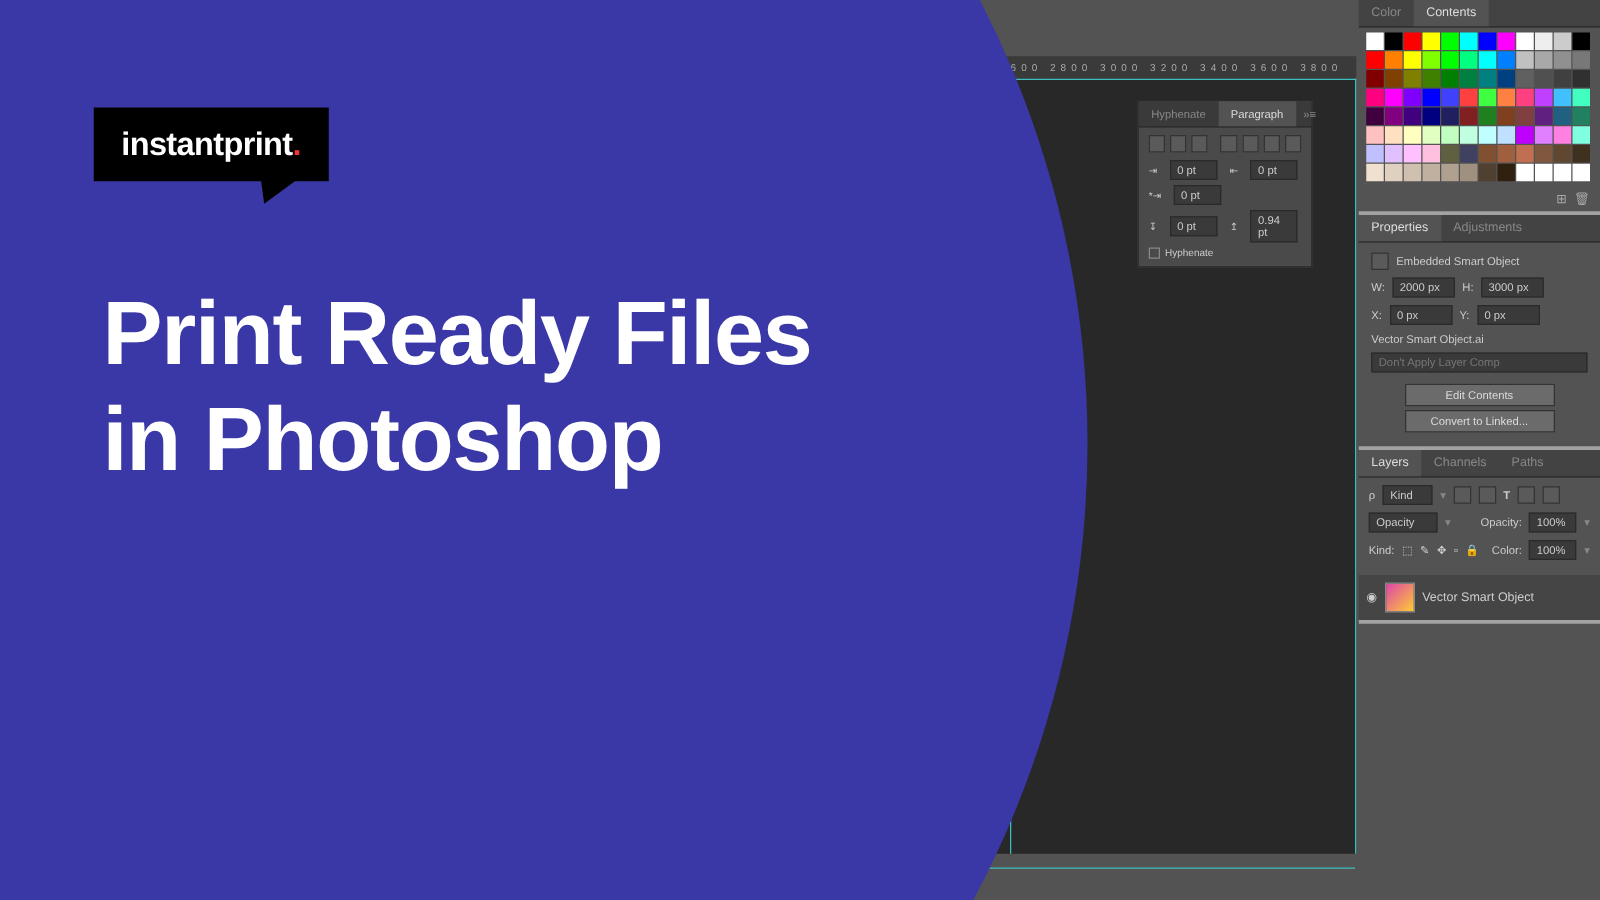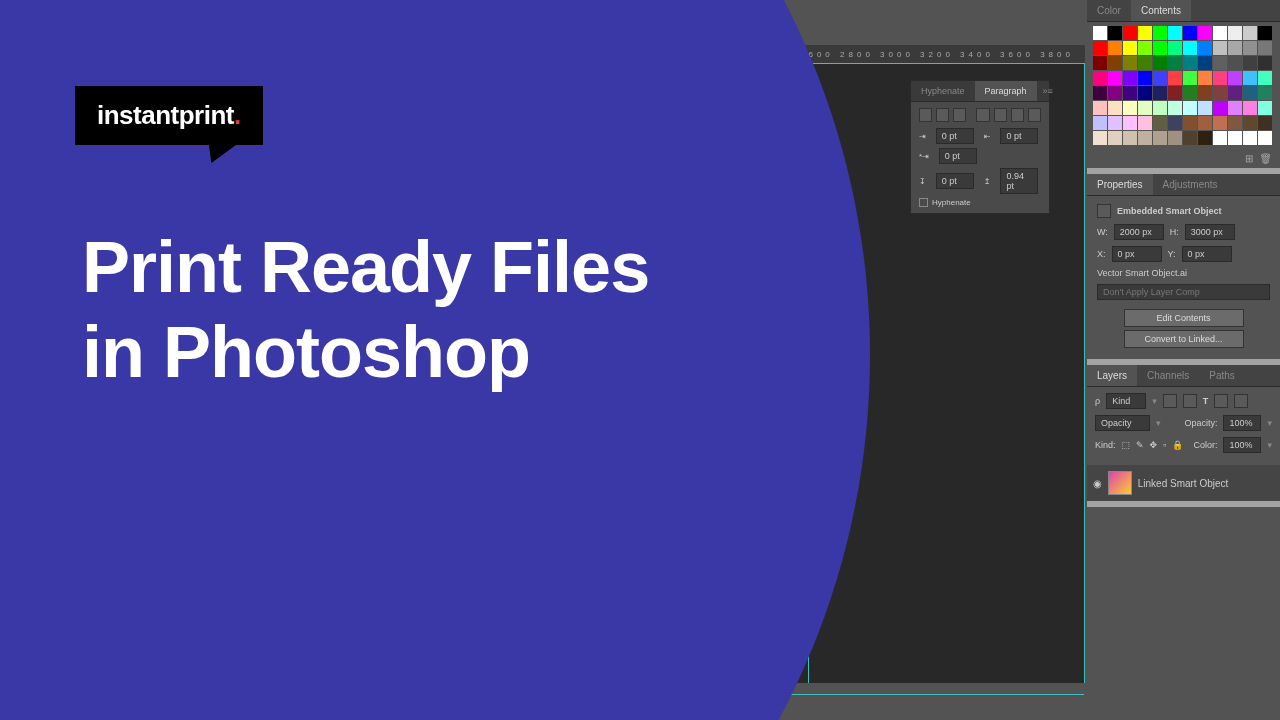--- a/index.html
+++ b/index.html
@@ -18,21 +18,21 @@
 .ruler span { font-size:8px; color:#aaa; letter-spacing:4px; }
 .canvas { position:absolute; left:0; top:63px; width:335px; height:620px; background:#282828; border:1px solid #3CBFBF; border-left:none; border-bottom:none; }
 .guide-v { position:absolute; top:0; bottom:0; width:1px; background:#3CBFBF; }
 .gv1 { left:35px; } .gv2 { left:58px; }
 .guide-h { position:absolute; left:0; right:0; height:1px; background:#3CBFBF; }
 .gh1 { top:630px; }
 .vtool { position:absolute; left:1055px; top:55px; width:25px; color:#ccc; font-size:13px; text-align:center; }
 .vtool div { padding:8px 0; }
 
 .col { position:absolute; left:1087px; top:0; right:0; bottom:0; background:#535353; }
-.panel { background:#535353; border-bottom:6px solid #a3a3a3; font-size:10px; color:#ccc; }
+.panel { background:#535353; border-bottom:3px solid #a3a3a3; font-size:10px; color:#ccc; }
 .tabs { display:flex; background:#434343; border-bottom:1px solid #2a2a2a; }
 .tab { padding:5px 10px; color:#888; cursor:pointer; }
 .tab.active { color:#ddd; background:#535353; }
 .swatches { padding:4px 6px; display:grid; grid-template-columns:repeat(12,14px); gap:1px; }
 .sw { width:14px; height:14px; }
 .pbody { padding:8px 10px; }
 .prow { display:flex; align-items:center; gap:6px; margin-bottom:6px; font-size:9px; }
 .field { background:#3a3a3a; border:1px solid #2a2a2a; color:#ccc; font-size:9px; padding:2px 5px; width:50px; }
 .btn { background:#6b6b6b; border:1px solid #333; color:#ddd; font-size:9px; padding:3px 10px; margin:3px auto; display:block; width:120px; text-align:center; }
 .layer-row { display:flex; align-items:center; gap:6px; padding:6px; background:#454545; }
@@ -223,21 +223,21 @@
   </div>
 
   <div class="panel">
     <div class="tabs">
       <div class="tab active">Properties</div>
       <div class="tab">Adjustments</div>
     </div>
     <div class="pbody">
       <div class="prow">
         <div class="ibox"></div>
-        <span style="font-weight:700">Embedded Smart Object</span>
+        <span style="font-weight:400">Embedded Smart Object</span>
       </div>
       <div class="prow">
         <span>W:</span>
         <span class="field">2000 px</span>
         <span>H:</span>
         <span class="field">3000 px</span>
       </div>
       <div class="prow">
         <span>X:</span>
         <span class="field">0 px</span>
@@ -286,21 +286,21 @@
         <span>▫</span>
         <span>🔒</span>
         <span style="margin-left:auto">Color:</span>
         <span class="field" style="width:38px">100%</span>
         <span style="color:#888">▾</span>
       </div>
     </div>
     <div class="layer-row">
       <span style="color:#ccc">◉</span>
       <div class="thumb"></div>
-      <span>Linked Smart Object</span>
+      <span>Vector Smart Object</span>
     </div>
   </div>
 
 </div>
 
 <div class="overlay">
   <div class="logo-box">
     <span class="logo-text">instantprint</span><span class="logo-text logo-stop">.</span>
     <div class="logo-tail"></div>
   </div>

